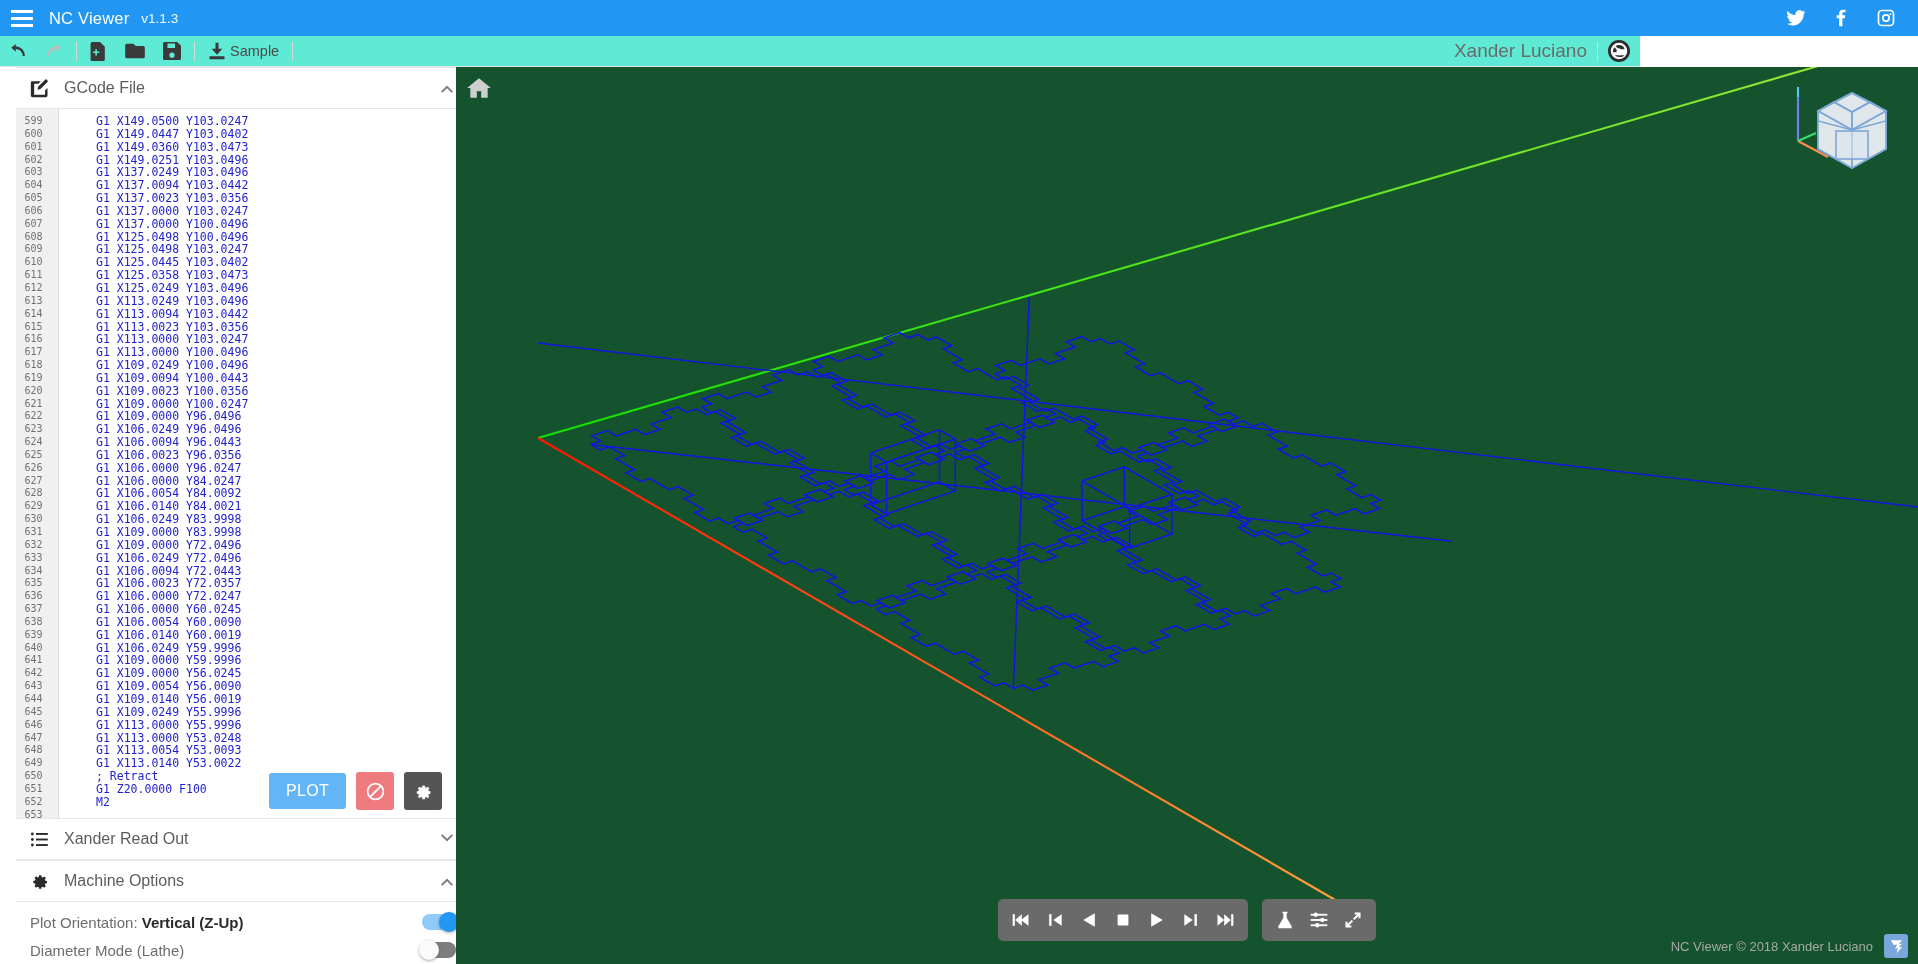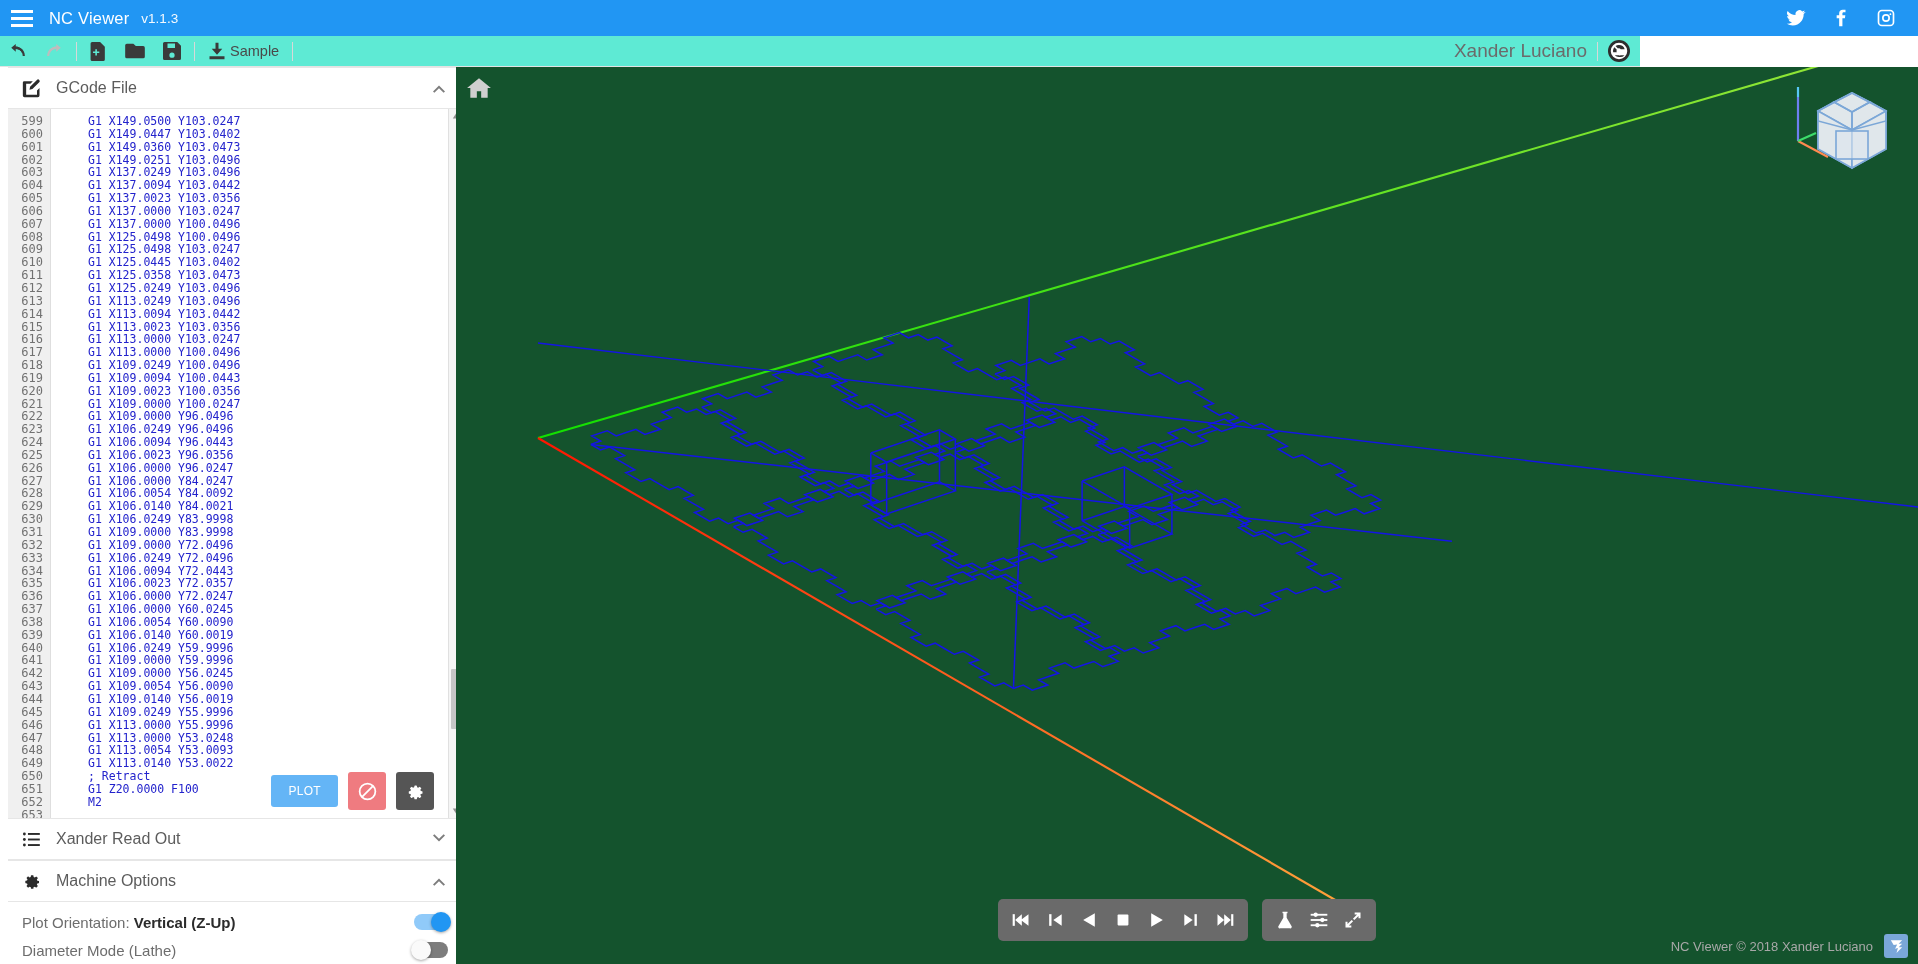--- a/index.html
+++ b/index.html
@@ -45,63 +45,63 @@
   #sample-btn { display:flex; align-items:center; gap:4px; padding:0 9px; cursor:pointer; }
   #sample-label { font-size:14.5px; color:#4a4a4a; }
   #user-area { margin-left:auto; display:flex; align-items:center; margin-right:10px; }
   #user-name { font-size:19px; color:#6b6b6b; }
   #user-sep { width:1px; height:19px; background:#d8d8d8; margin:0 10px; }
   #user-avatar { width:22px; height:22px; border-radius:50%; background:#2e2e2e;
                  display:flex; align-items:center; justify-content:center; cursor:pointer; }
 
   
   #left-panel {
-    position:absolute; left:8px; top:67px; width:455px; height:897px;
+    position:absolute; left:16px; top:67px; width:455px; height:897px;
     background:#fff; border-right:1px solid #dcdcdc; overflow:hidden;
     display:flex; flex-direction:column;
   }
   .panel-head {
     height:42px; min-height:42px; display:flex; align-items:center;
     padding:0 14px; background:#fff; border-bottom:1px solid #e6e6e6;
     border-top:1px solid #e6e6e6; cursor:pointer;
   }
   .panel-head .ph-ico { width:20px; margin-right:14px; display:flex; align-items:center; }
   .panel-head .ph-ico svg { fill:#2b2b2b; display:block; }
   .panel-head .ph-title { font-size:16px; color:#5c5c5c; font-weight:400; }
   .panel-head .ph-chev { margin-left:auto; width:18px; height:18px; }
   .panel-head .ph-chev svg { fill:#7d7d7d; display:block; }
 
   
   #gcode-wrap { position:relative; flex:1 1 auto; background:#fff; overflow:hidden; }
   #gcode-scroll { position:absolute; inset:0 14px 0 0; overflow:hidden; display:flex; }
   #gutter {
     width:43px; min-width:43px; background:#f0f0f0; color:#717171;
-    font-family:"DejaVu Sans Mono", monospace; font-size:12px; line-height:12.85px;
-    text-align:right; padding:6px 7px 0 0; border-right:1px solid #dedede;
+    font-family:"DejaVu Sans Mono", monospace; font-size:10px; line-height:12.85px;
+    text-align:center; padding:6px 7px 0 0; border-right:1px solid #dedede;
     user-select:none;
   }
   #code {
     flex:1; font-family:"DejaVu Sans Mono", monospace; font-size:11.5px;
     line-height:12.85px; color:#2222cc; padding:6px 0 0 9px; white-space:pre;margin-left:28px;
   }
   #vscroll {
     position:absolute; right:0; top:0; width:14px; height:100%;
     background:#f5f5f5; border-left:1px solid #e0e0e0;
   }
   #vscroll .arr { height:14px; display:flex; align-items:center; justify-content:center; cursor:pointer;}
   #vscroll .arr svg { fill:#8e8e8e; display:block; }
   #vscroll .thumb {
     position:absolute; left:2px; width:9px; background:#c6c6c6; border-radius:1px; cursor:pointer;
   }
   #editor-actions {
     position:absolute; right:28px; bottom:8px; display:flex; align-items:center; gap:10px;
   }
   #plot-button {
     background:#64b5f6; color:#fff; border:none; border-radius:3px;
-    font-size:12px; font-family:"Liberation Sans", sans-serif;
+    font-size:16px; font-family:"Liberation Sans", sans-serif;
     padding:9px 17px; cursor:pointer; letter-spacing:.3px;
   }
   #clear-button {
     background:#ef7b80; border:none; border-radius:3px; width:38px; height:38px;
     display:flex; align-items:center; justify-content:center; cursor:pointer;
   }
   #settings-button {
     background:#555; border:none; border-radius:3px; width:38px; height:38px;
     display:flex; align-items:center; justify-content:center; cursor:pointer;
   }

